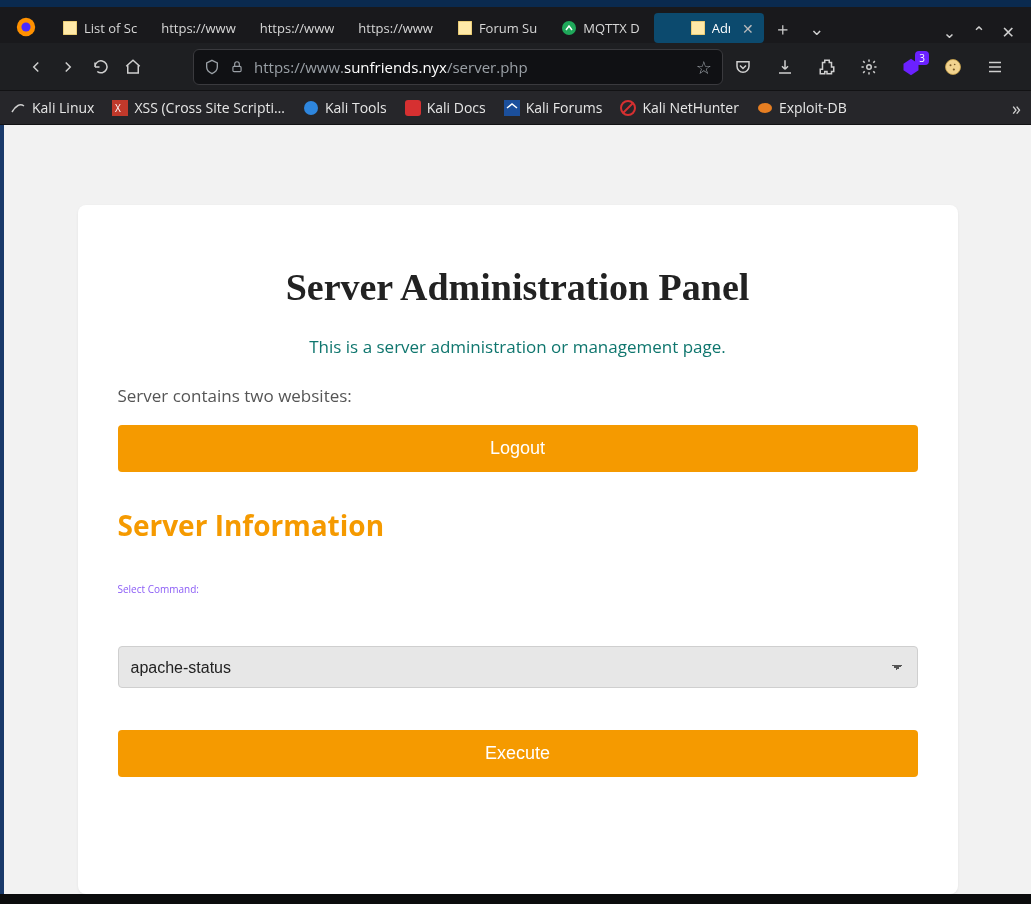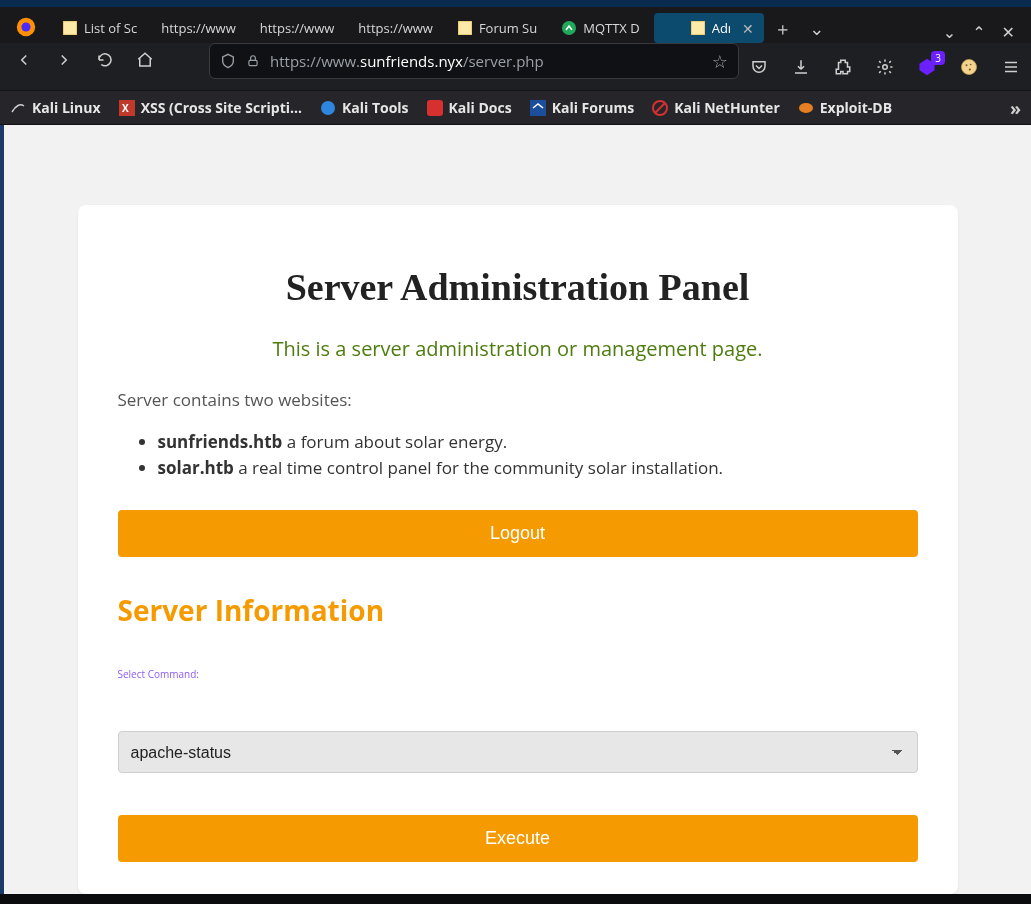--- a/index.html
+++ b/index.html
@@ -55,23 +55,24 @@
   .tabstrip .newtab, .tabstrip .chev {
     width: 30px; height: 30px; display:flex; align-items:center; justify-content:center;
     color:#cfcfcf; font-size:18px; border-radius:4px;
   }
   .tabstrip .right-wincontrols { margin-left:auto; display:flex; gap:16px; padding-right:12px; color:#cfcfcf;}
   .tabstrip .right-wincontrols span { font-size:16px; }
 
   
   .toolbar {
     display: flex;
+    align-items: center;
     height: 48px;
     background: #1e1f22;
-    padding: 0 8px;
+    padding: 0 24px;
     gap: 8px;
     border-bottom: 1px solid #121214;
   }
   .toolbar .navbtn {
     width: 34px; height: 34px; display:flex; align-items:center; justify-content:center;
     color:#cfcfcf; border-radius:4px;
   }
   .urlbar {
     flex: 0 0 530px;
     display:flex; align-items:center;
@@ -97,21 +98,20 @@
   
   .bookmarks {
     display:flex; align-items:center;
     height: 34px;
     background: #26262a;
     padding: 0 10px;
     gap: 18px;
     font-size: 14px;
     color:#e6e6e6;
     border-bottom: 1px solid #121214;
-    font-weight: bold;
   }
   .bookmarks .bm { display:flex; align-items:center; gap:6px; white-space:nowrap;}
   .bookmarks .bm .bmicon { width:16px; height:16px; display:flex; align-items:center; justify-content:center;}
   .bookmarks .overflow { margin-left:auto; font-size:18px; color:#cfcfcf; }
 
   
   .viewport {
     background: #f2f2f2;
     height: calc(904px - 7px - 36px - 48px - 34px - 10px);
     display:flex;
@@ -134,22 +134,22 @@
   .card h1 {
     text-align:center;
     font-size: 38px;
     font-weight: 700;
     color:#222;
     margin-bottom: 26px;
     font-family: Liberation Serif, serif;
   }
   .card .desc {
     text-align:center;
-    color:#4d7c0f;
-    font-size:20px;
+    color:#0f766e;
+    font-size:17px;
     margin-bottom: 26px;
   }
   .card .intro { color:#555; font-size:17px; margin-bottom: 18px;}
   .card ul { margin-left: 40px; margin-bottom: 30px; }
   .card ul li { color:#333; font-size:17px; line-height:1.5; }
   .card ul li b { font-weight:700; }
   .btn-orange {
     display:block;
     width:100%;
     background:#f59a00;
@@ -416,28 +416,20 @@
   <div class="overflow">»</div>
 </div>
 
 <div class="viewport">
   <div class="page-edge"></div>
 
   <div class="card">
     <h1>Server Administration Panel</h1>
     <p class="desc">This is a server administration or management page.</p>
     <p class="intro">Server contains two websites:</p>
-    <ul>
-      <li>
-        <b>sunfriends.htb</b><span> a forum about solar energy.</span>
-      </li>
-      <li>
-        <b>solar.htb</b><span> a real time control panel for the community solar installation.</span>
-      </li>
-    </ul>
 
     <button class="btn-orange">Logout</button>
 
     <h2>Server Information</h2>
 
     <label>Select Command:</label>
     <select>
       <option>apache-status</option>
     </select>
 

